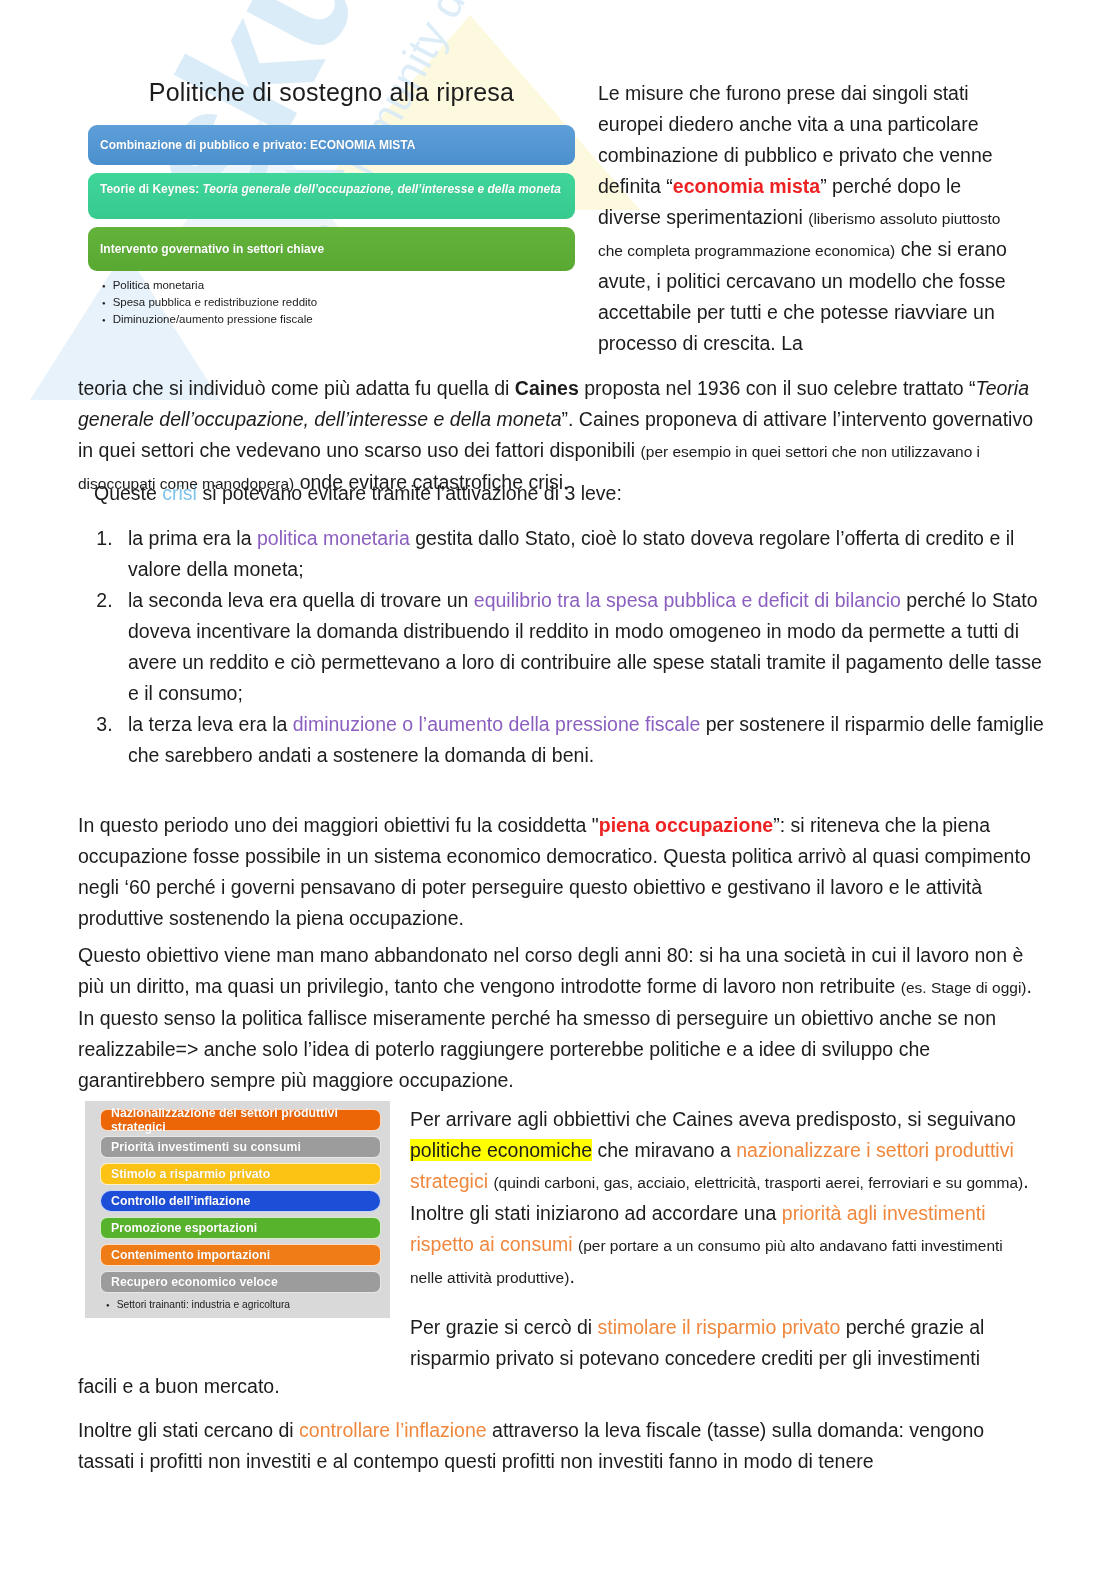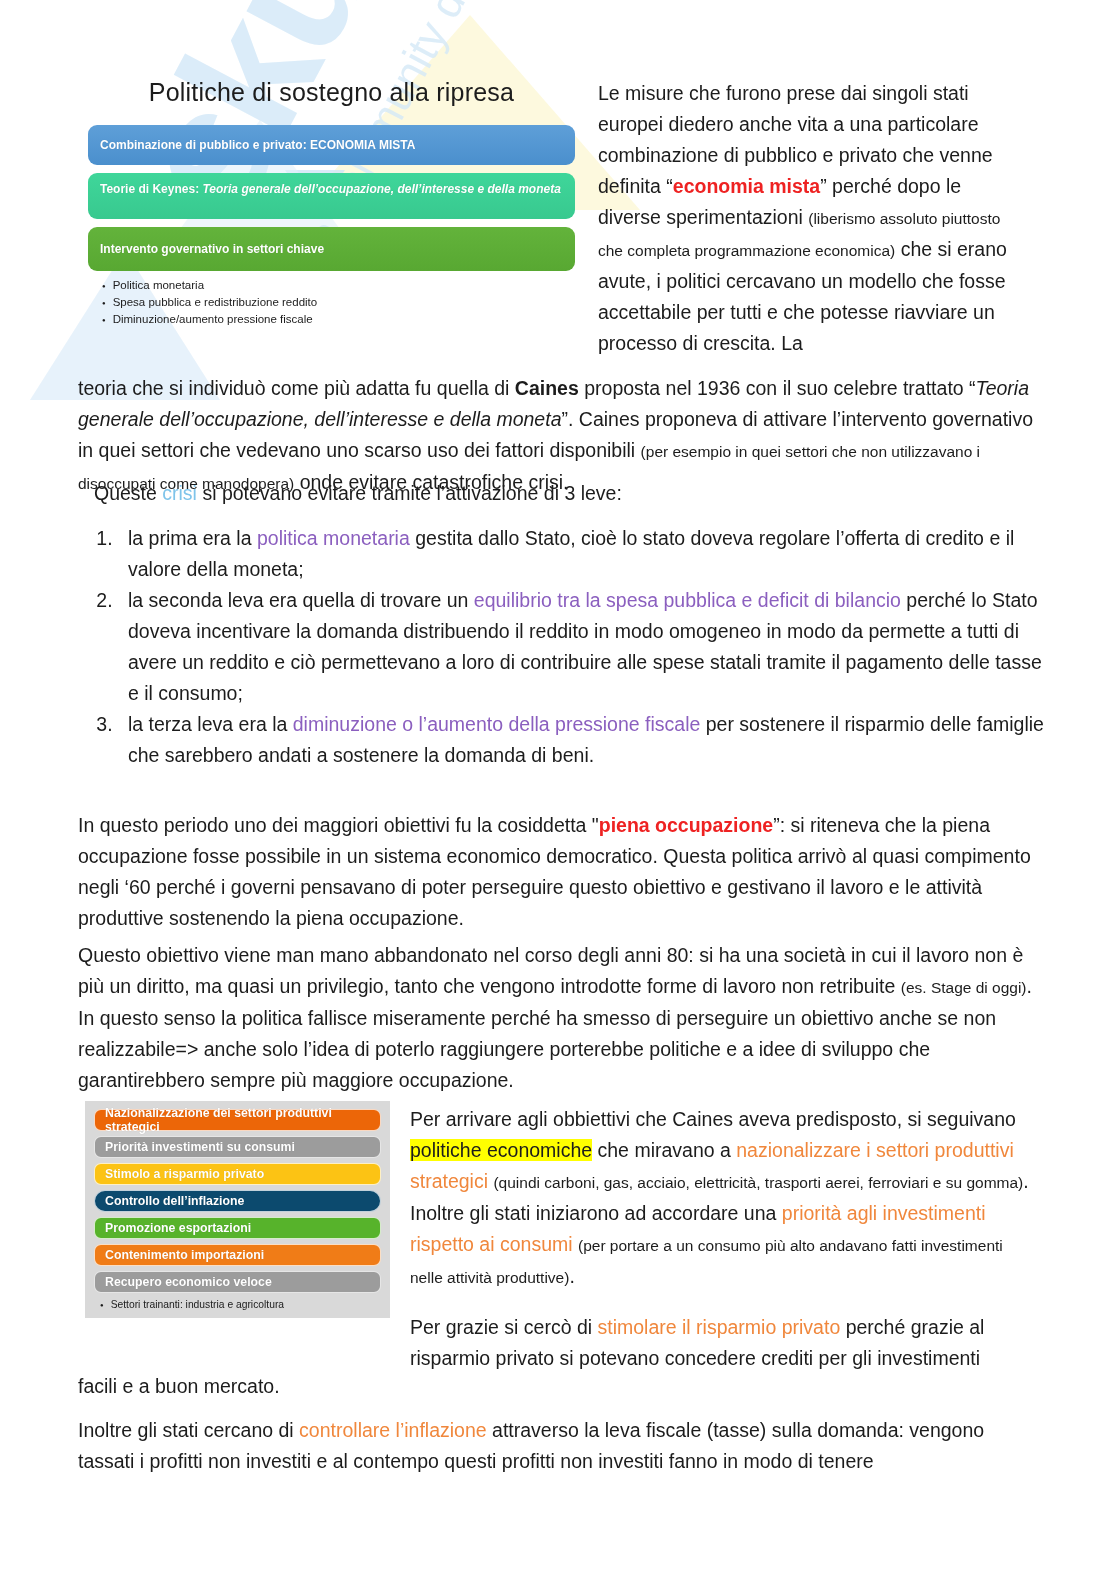--- a/index.html
+++ b/index.html
@@ -96,41 +96,41 @@
     vertical-align: middle;
     margin-right: 7px;
     color: #1c1c1c;
   }
 
   
   #slide2 {
     position: absolute;
     background: #d9d9d9;
     box-sizing: border-box;
-    padding: 8px 9px 6px 9px;
+    padding: 8px 9px 6px 15px;
     z-index: 2;
   }
   .bar2 {
     border-radius: 7px;
     color: #ffffff;
     font-size: 12.3px;
     font-weight: bold;
     box-sizing: border-box;
     padding: 4px 10px;
     margin-bottom: 5px;
     height: 22px;
     display: flex;
     align-items: center;
     border: 1px solid rgba(255,255,255,.75);
     text-shadow: 0 0 1px rgba(0,0,0,.2);
   }
   .c-orange1 { background: #ec6608; }
   .c-gray1   { background: #9c9c9c; }
   .c-yellow  { background: #fcc314; }
-  .c-blue2   { background: #0c4a6e; border-radius: 11px; }
+  .c-blue2   { background: #1d4ed8; border-radius: 11px; }
   .c-green2  { background: #57b32b; }
   .c-orange2 { background: #f07c17; }
   .c-gray2   { background: #9c9c9c; }
   #slide2 .bullets {
     margin: 3px 0 0 6px;
     font-size: 10.3px;
     line-height: 13px;
   }
 
   ol.leve {

